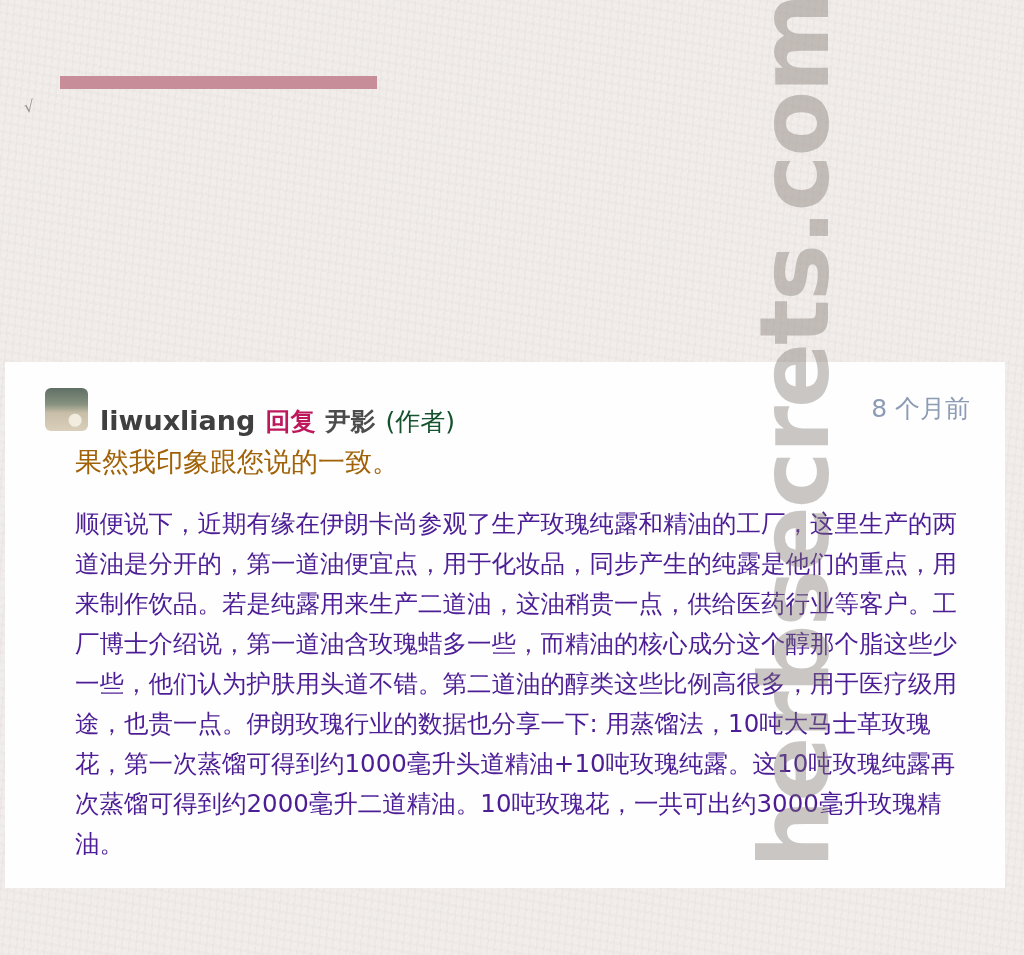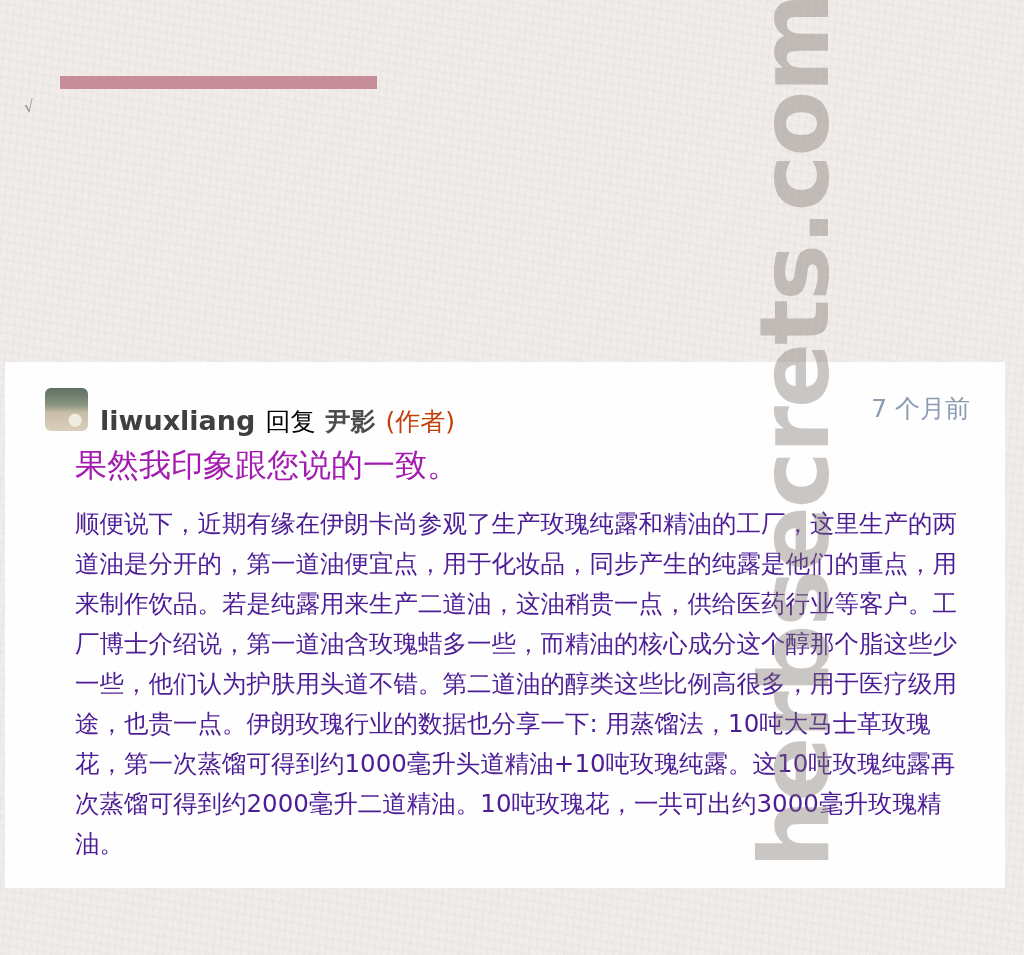--- a/index.html
+++ b/index.html
@@ -72,34 +72,34 @@
   .comment-header {
     position: absolute;
     left: 95px; top: 24px;
     height: 36px;
     display: flex;
     align-items: baseline;
     gap: 10px;
     white-space: nowrap;
   }
   .username { font-size: 27px; font-weight: 700; color: #3f3f3f; }
-  .reply-label { font-size: 25px; color: #000000; }
+  .reply-label { font-size: 25px; color: #be185d; font-weight: bold; }
   .reply-to { font-size: 25px; font-weight: 700; color: #4c4c4c; margin-top: 19px; }
-  .author-tag { font-size: 25px; color: #c2410c; }
+  .author-tag { font-size: 25px; color: #14532d; }
   .timestamp {
     position: absolute;
     right: 35px; top: 30px;
     font-size: 25px;
     color: #8d9cb5;
   }
   .comment-first-line {
     position: absolute;
     left: 70px; top: 82px;
-    font-size: 32px;
-    color: #a21caf;
+    font-size: 27px;
+    color: #a16207;
   }
   .comment-body {
     position: absolute;
     left: 70px; top: 142px;
     width: 915px;
     font-size: 24.5px;
     line-height: 40px;
     color: #4c1d95;
     white-space: pre-line;
   }
@@ -133,21 +133,21 @@
   <div class="comment-card">
     <div class="avatar"></div>
 
     <div class="comment-header">
       <span class="username">liwuxliang</span>
       <span class="reply-label">回复</span>
       <span class="reply-to">尹影</span>
       <span class="author-tag">(作者)</span>
     </div>
 
-    <div class="timestamp" style="color: rgb(141, 156, 181);">7 个月前</div>
+    <div class="timestamp" style="color: rgb(141, 156, 181);">8 个月前</div>
 
     <div class="comment-first-line">果然我印象跟您说的一致。</div>
 
     <div class="comment-body">顺便说下，近期有缘在伊朗卡尚参观了生产玫瑰纯露和精油的工厂，这里生产的两
 道油是分开的，第一道油便宜点，用于化妆品，同步产生的纯露是他们的重点，用
 来制作饮品。若是纯露用来生产二道油，这油稍贵一点，供给医药行业等客户。工
 厂博士介绍说，第一道油含玫瑰蜡多一些，而精油的核心成分这个醇那个脂这些少
 一些，他们认为护肤用头道不错。第二道油的醇类这些比例高很多，用于医疗级用
 途，也贵一点。伊朗玫瑰行业的数据也分享一下: 用蒸馏法，10吨大马士革玫瑰
 花，第一次蒸馏可得到约1000毫升头道精油+10吨玫瑰纯露。这10吨玫瑰纯露再

